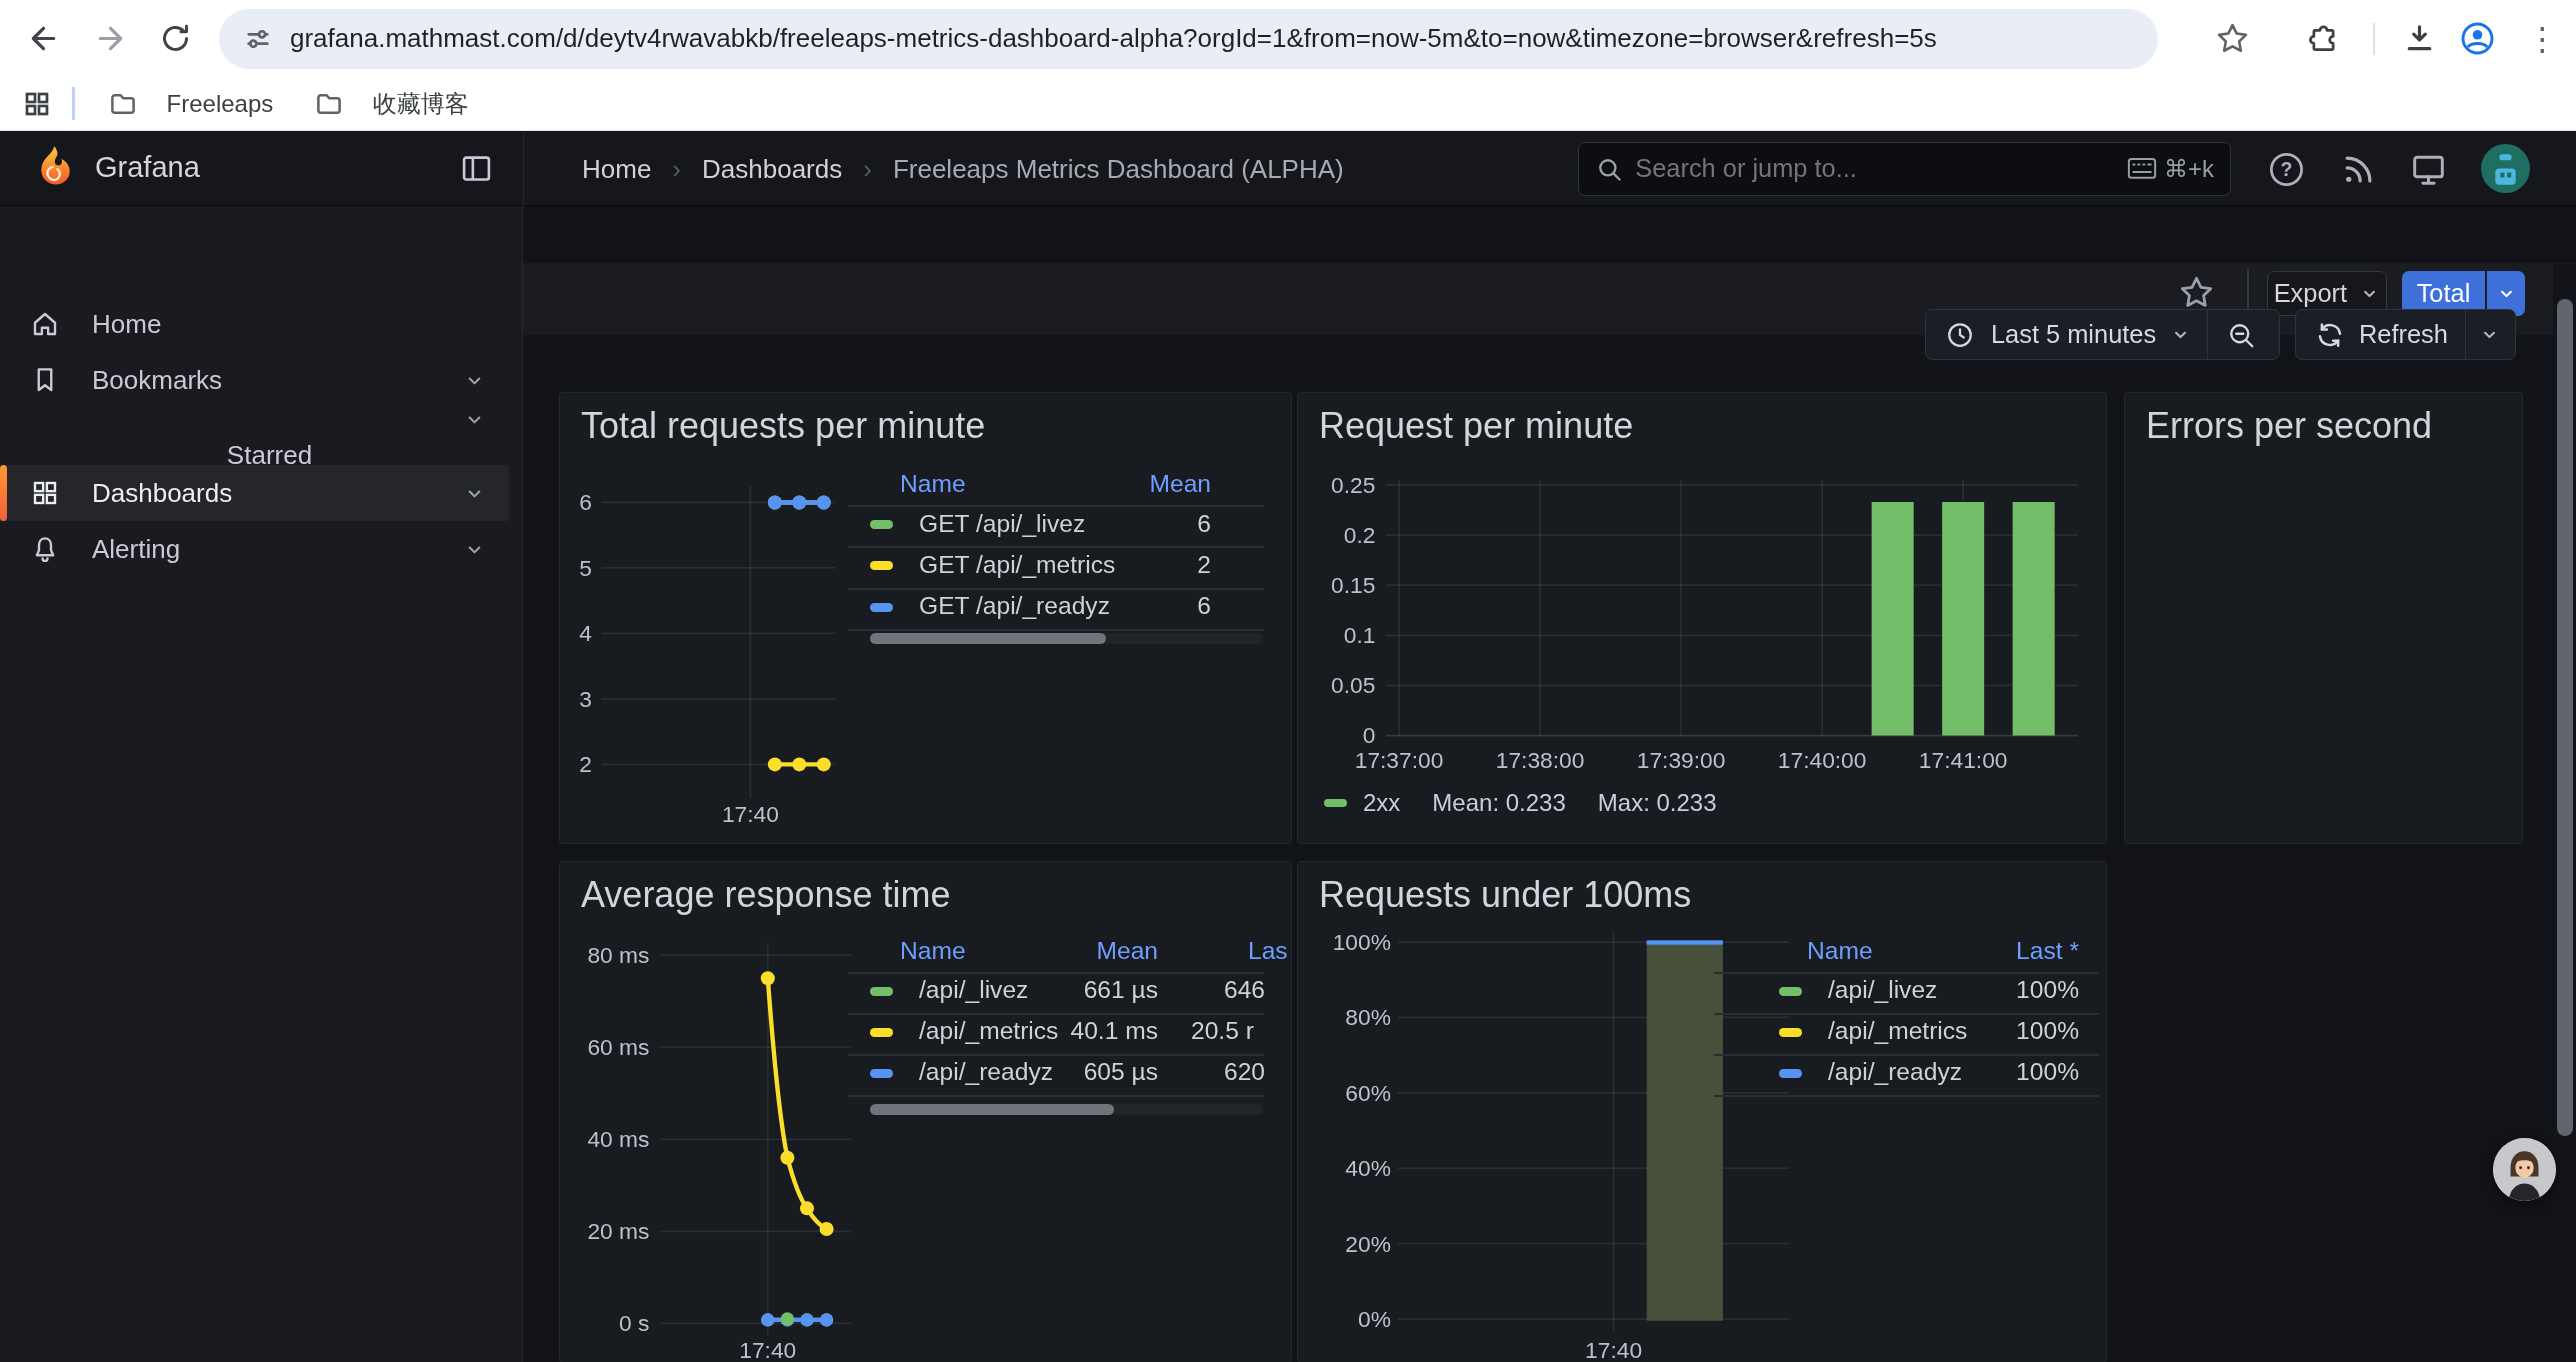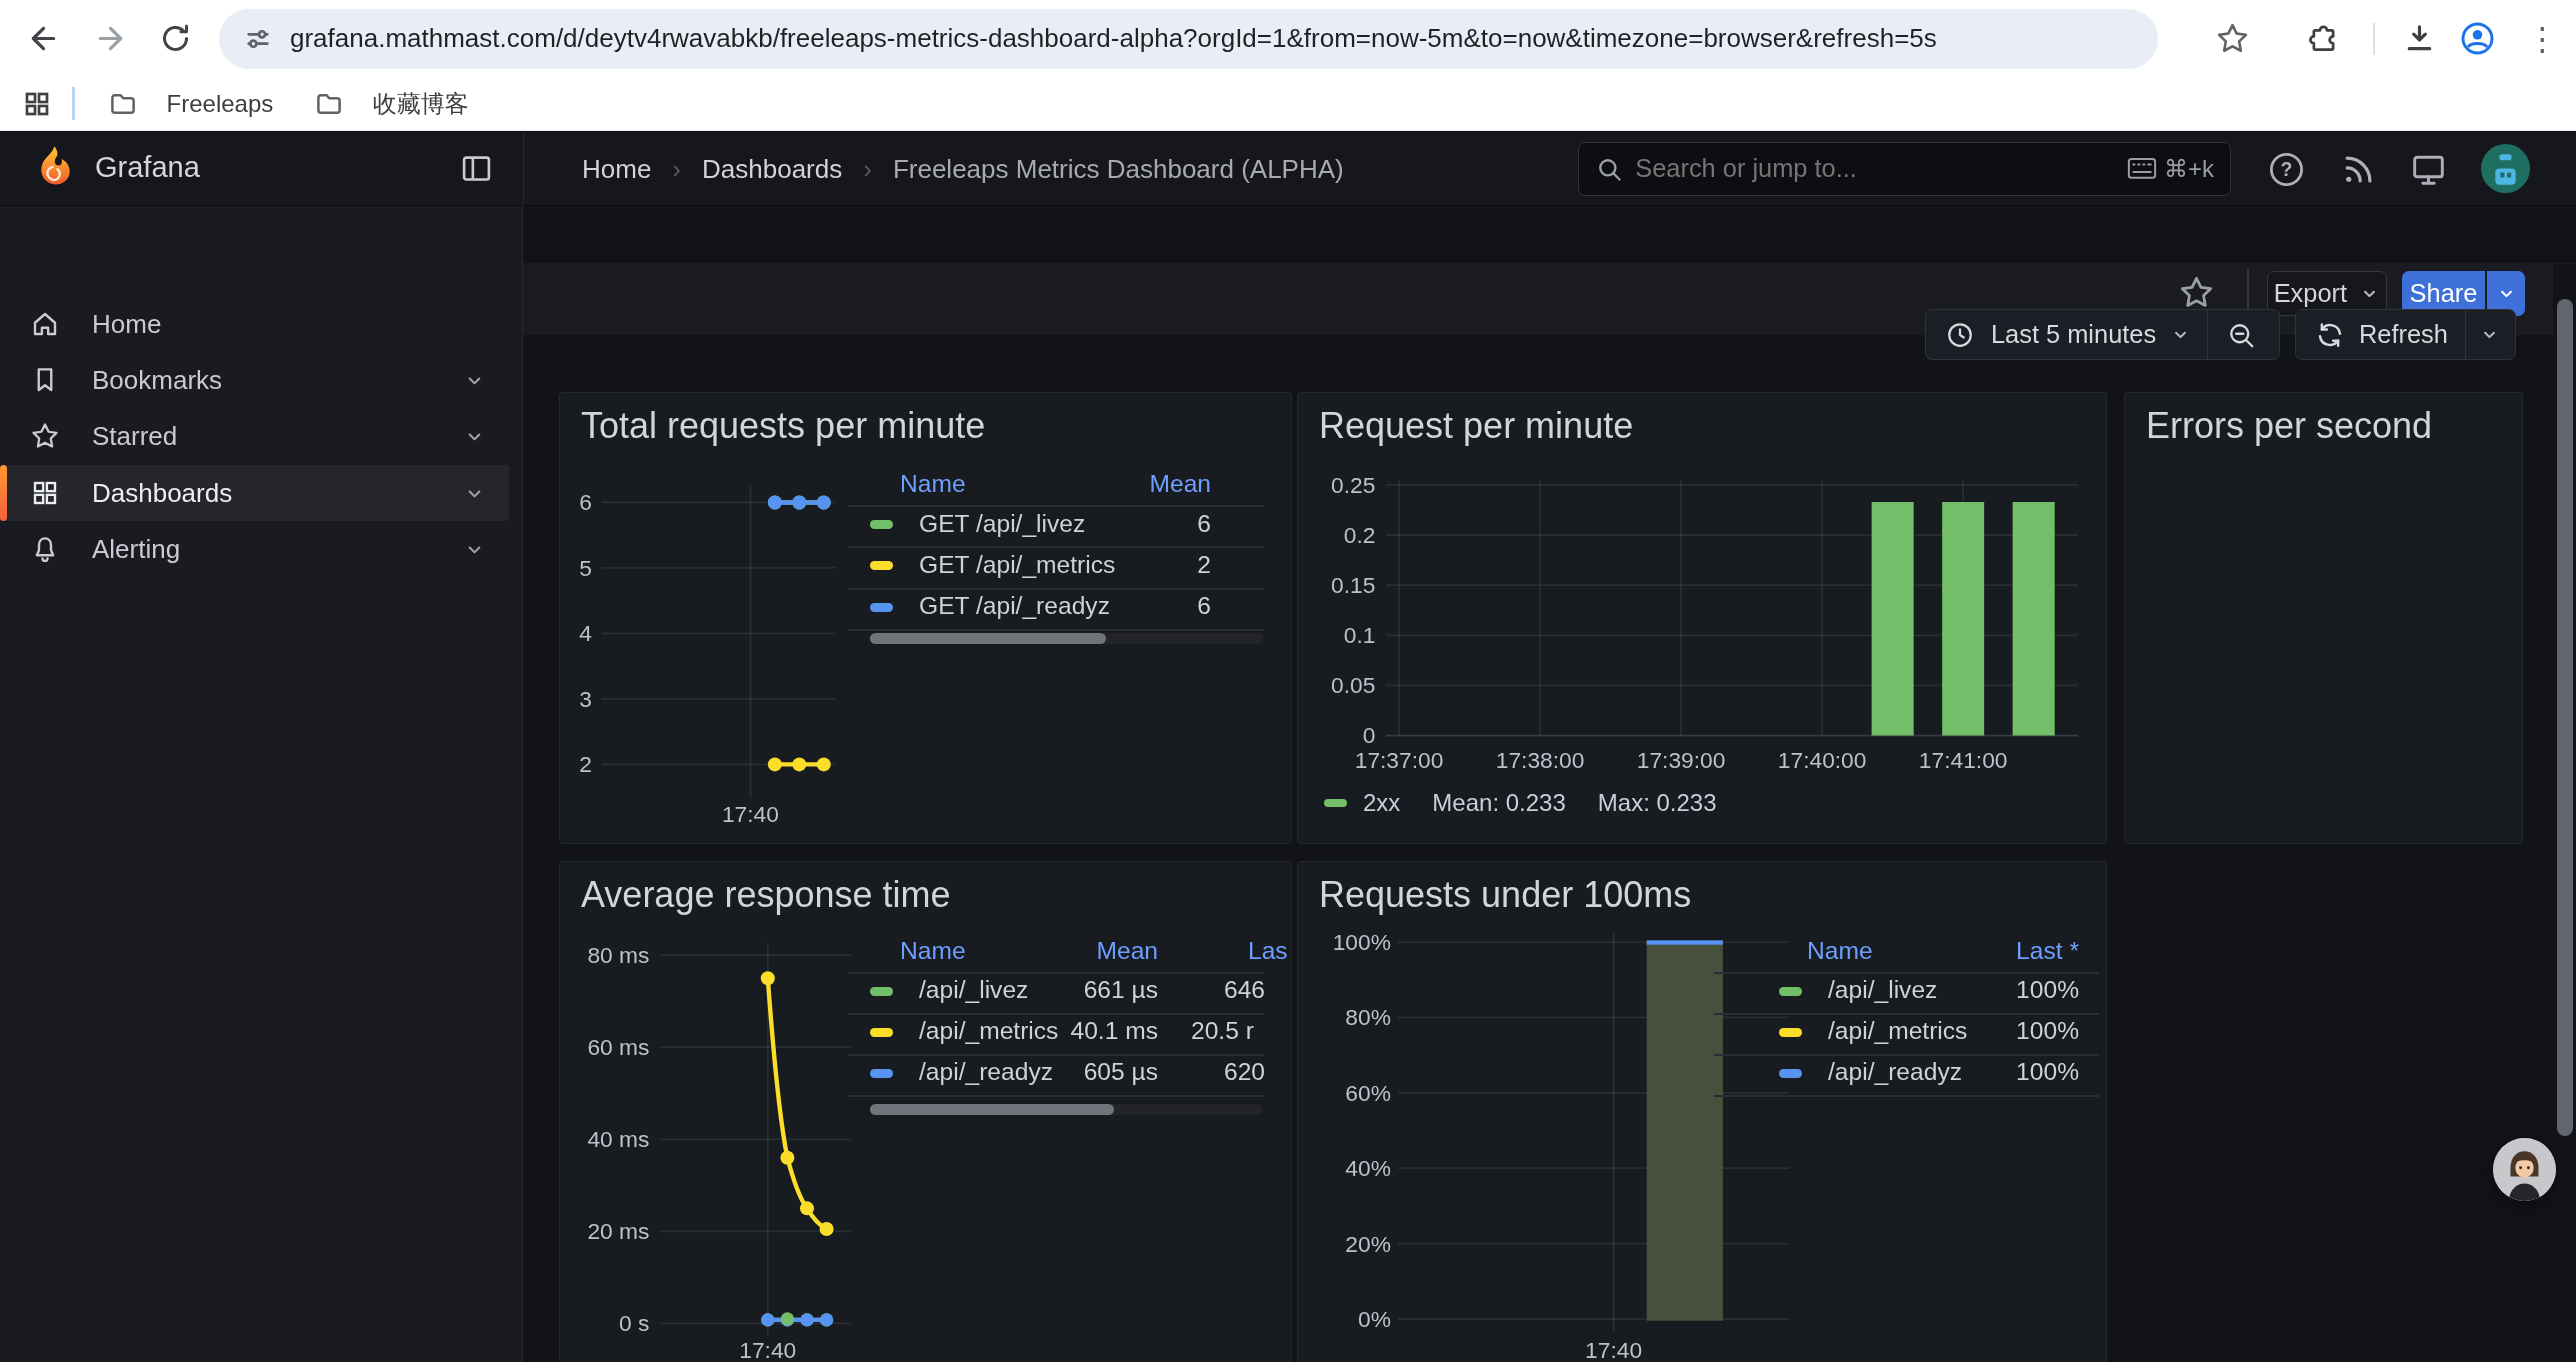--- a/index.html
+++ b/index.html
@@ -235,21 +235,21 @@
       <svg width="30" height="30" viewBox="0 0 24 24" fill="none" stroke="#c9cad3" stroke-width="1.9" stroke-linejoin="round">
           <path d="M7 3.5h10V20l-5-3.8L7 20z"></path>
         </svg>
       <span>Bookmarks</span>
       <span class="chev">
           <svg width="23" height="23" viewBox="0 0 24 24" fill="none" stroke="#9fa1ab" stroke-width="2.2" stroke-linecap="round" stroke-linejoin="round">
             <path d="M7 10l5 5 5-5"></path>
           </svg>
         </span>
     </div>
-    <div class="side-item" style="top:202px;">
+    <div class="side-item" style="top:202px;flex-direction:column;">
       <svg width="30" height="30" viewBox="0 0 24 24" fill="none" stroke="#c9cad3" stroke-width="1.8" stroke-linejoin="round">
           <polygon points="12,2.8 14.9,8.6 21.2,9.5 16.6,14 17.7,20.4 12,17.4 6.3,20.4 7.4,14 2.8,9.5 9.1,8.6"></polygon>
         </svg>
       <span>Starred</span>
       <span class="chev">
           <svg width="23" height="23" viewBox="0 0 24 24" fill="none" stroke="#9fa1ab" stroke-width="2.2" stroke-linecap="round" stroke-linejoin="round">
             <path d="M7 10l5 5 5-5"></path>
           </svg>
         </span>
     </div>
@@ -289,21 +289,21 @@
         </svg>
     </div>
     <div class="abs" style="left:1724px;top:6.1px;width:1.8px;height:47px;background:#33373e;"></div>
     <div class="gf-btn" style="left:1744px;top:8px;width:120px;">
       <span>Export</span>
       <svg width="21" height="21" viewBox="0 0 24 24" fill="none" stroke="#b8b9c2" stroke-width="2.4" stroke-linecap="round" stroke-linejoin="round">
           <path d="M7 10l5 5 5-5"></path>
         </svg>
     </div>
     <div class="gf-btn blue" style="left:1879px;top:8px;width:83px;border-radius:7px 0 0 7px;">
-      <span>Share</span>
+      <span>Total</span>
     </div>
     <div class="gf-btn blue" style="left:1964px;top:8px;width:38px;border-radius:0 7px 7px 0;">
       <svg width="21" height="21" viewBox="0 0 24 24" fill="none" stroke="#ffffff" stroke-width="2.4" stroke-linecap="round" stroke-linejoin="round">
           <path d="M7 10l5 5 5-5"></path>
         </svg>
     </div>
   </div>
 
   <div class="pill" style="left:1925px;top:177px;width:355px;">
     <svg style="margin-left:19px;" width="30" height="30" viewBox="0 0 24 24" fill="none" stroke="#d8d9e0" stroke-width="1.8" stroke-linecap="round">

